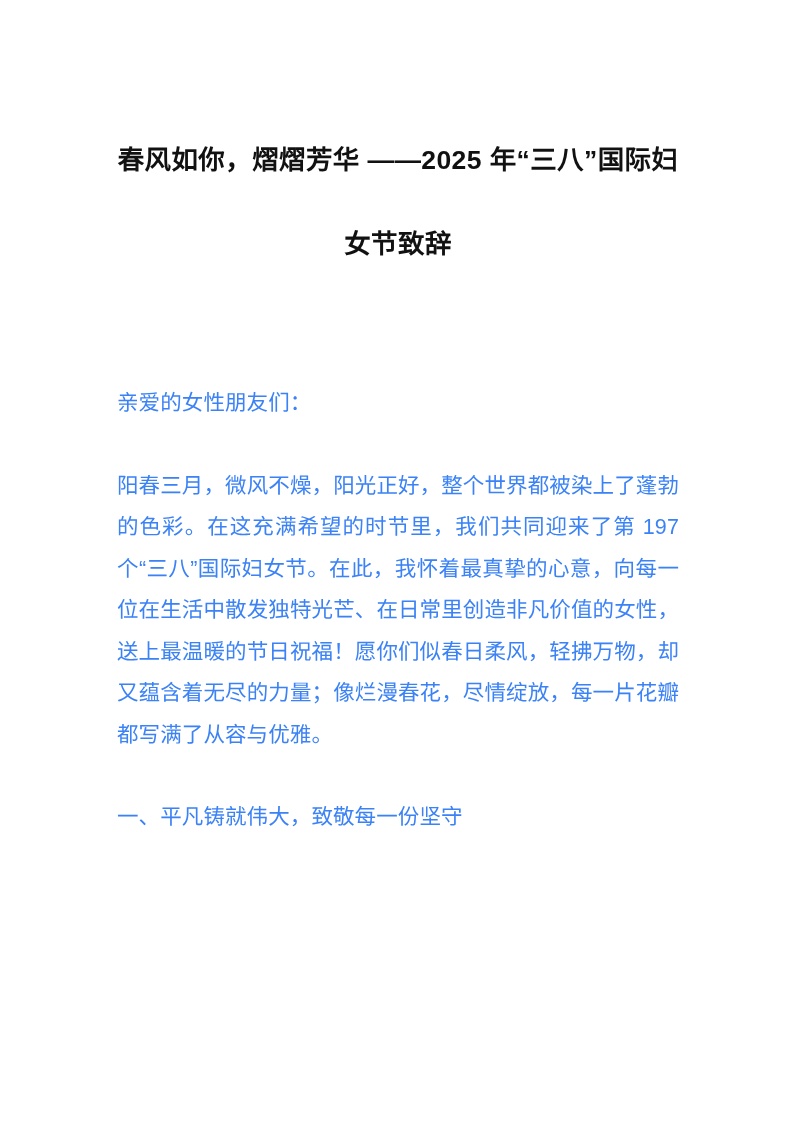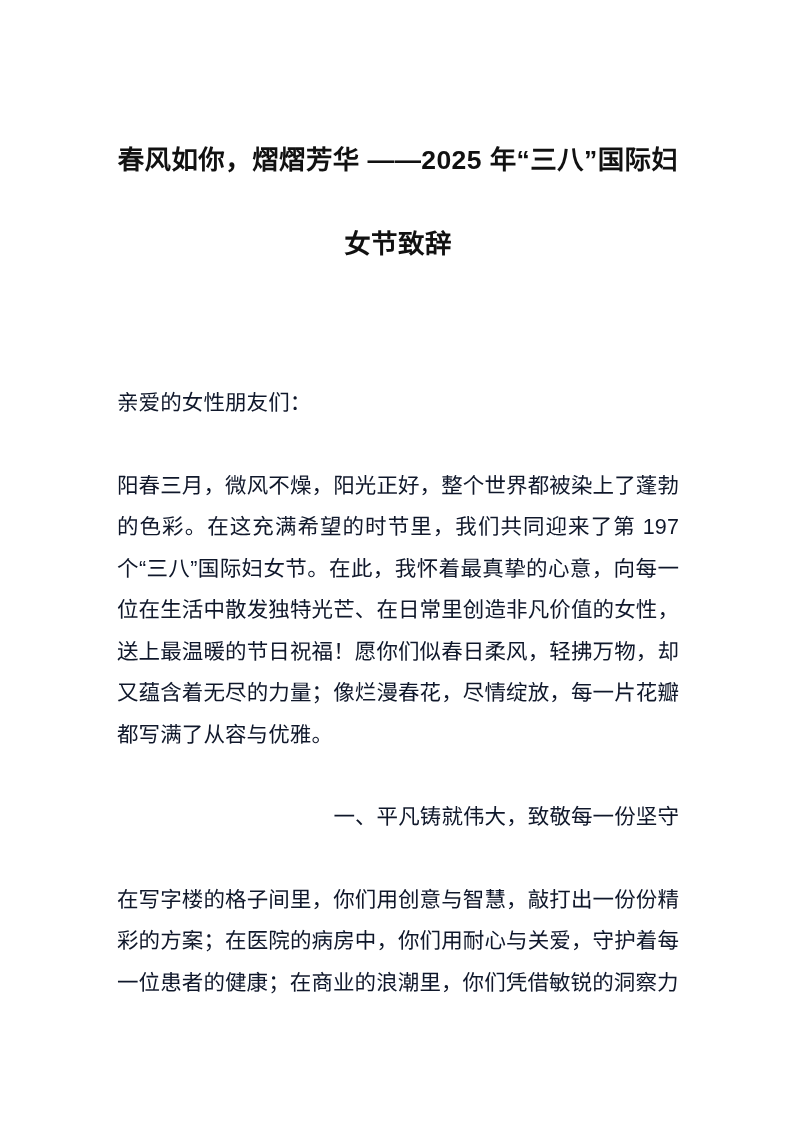--- a/index.html
+++ b/index.html
@@ -42,31 +42,31 @@
     word-break: break-all;
   }
   .para {
     margin: 0;
     font-size: 21.5px;
     font-weight: 400;
     line-height: 41.5px;
     text-align: justify;
     text-justify: inter-ideograph;
     letter-spacing: 0.1px;
-    color: #0f172a;
+    color: #3b82f6;
     word-break: break-all;
   }
   .para + .para {
     margin-top: 41px;
   }
   .para--greeting {
     margin-top: 97px;
   }
   .para--heading {
-    text-align: right;
+    text-align: left;
   }
   .para--last {
     text-align: justify;
   }
 </style>
 </head>
 <body>
 
 <div class="page">
   <div class="doc-body">
@@ -74,16 +74,15 @@
     <h1 class="doc-title">
       <span>春风如你，熠熠芳华 ——2025 年“三八”国际妇女节致辞</span>
     </h1>
 
     <p class="para para--greeting">亲爱的女性朋友们：</p>
 
     <p class="para">阳春三月，微风不燥，阳光正好，整个世界都被染上了蓬勃的色彩。在这充满希望的时节里，我们共同迎来了第 197 个“三八”国际妇女节。在此，我怀着最真挚的心意，向每一位在生活中散发独特光芒、在日常里创造非凡价值的女性，送上最温暖的节日祝福！愿你们似春日柔风，轻拂万物，却又蕴含着无尽的力量；像烂漫春花，尽情绽放，每一片花瓣都写满了从容与优雅。</p>
 
     <p class="para para--heading">一、平凡铸就伟大，致敬每一份坚守</p>
 
-    <p class="para para--last">在写字楼的格子间里，你们用创意与智慧，敲打出一份份精彩的方案；在医院的病房中，你们用耐心与关爱，守护着每一位患者的健康；在商业的浪潮里，你们凭借敏锐的洞察力</p>
 
   </div>
 </div>
 
 </body></html>

